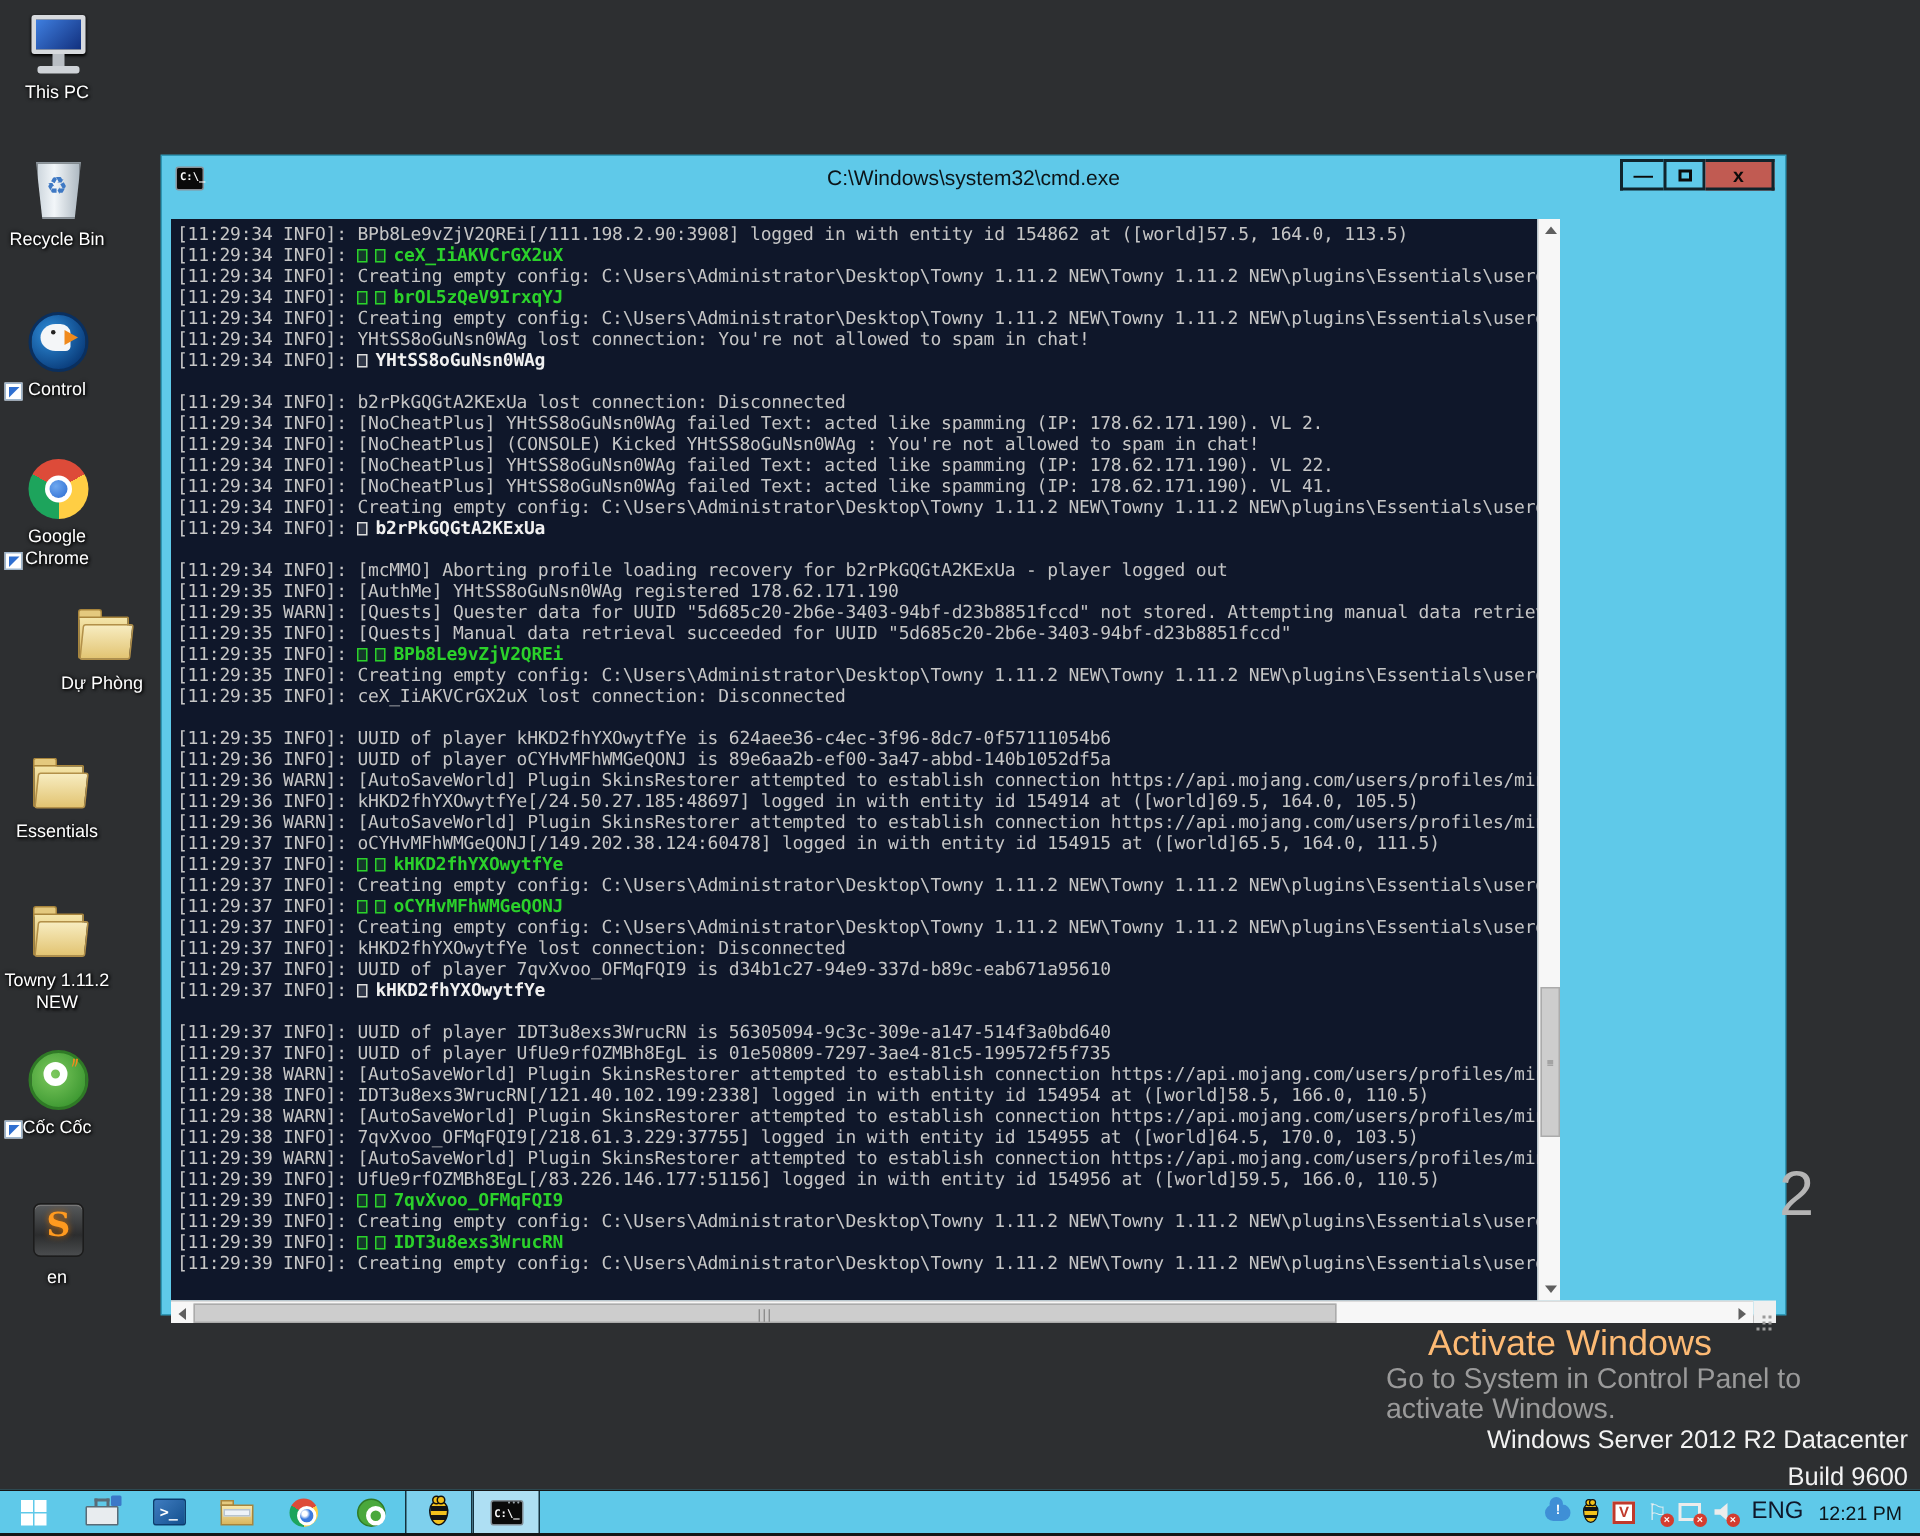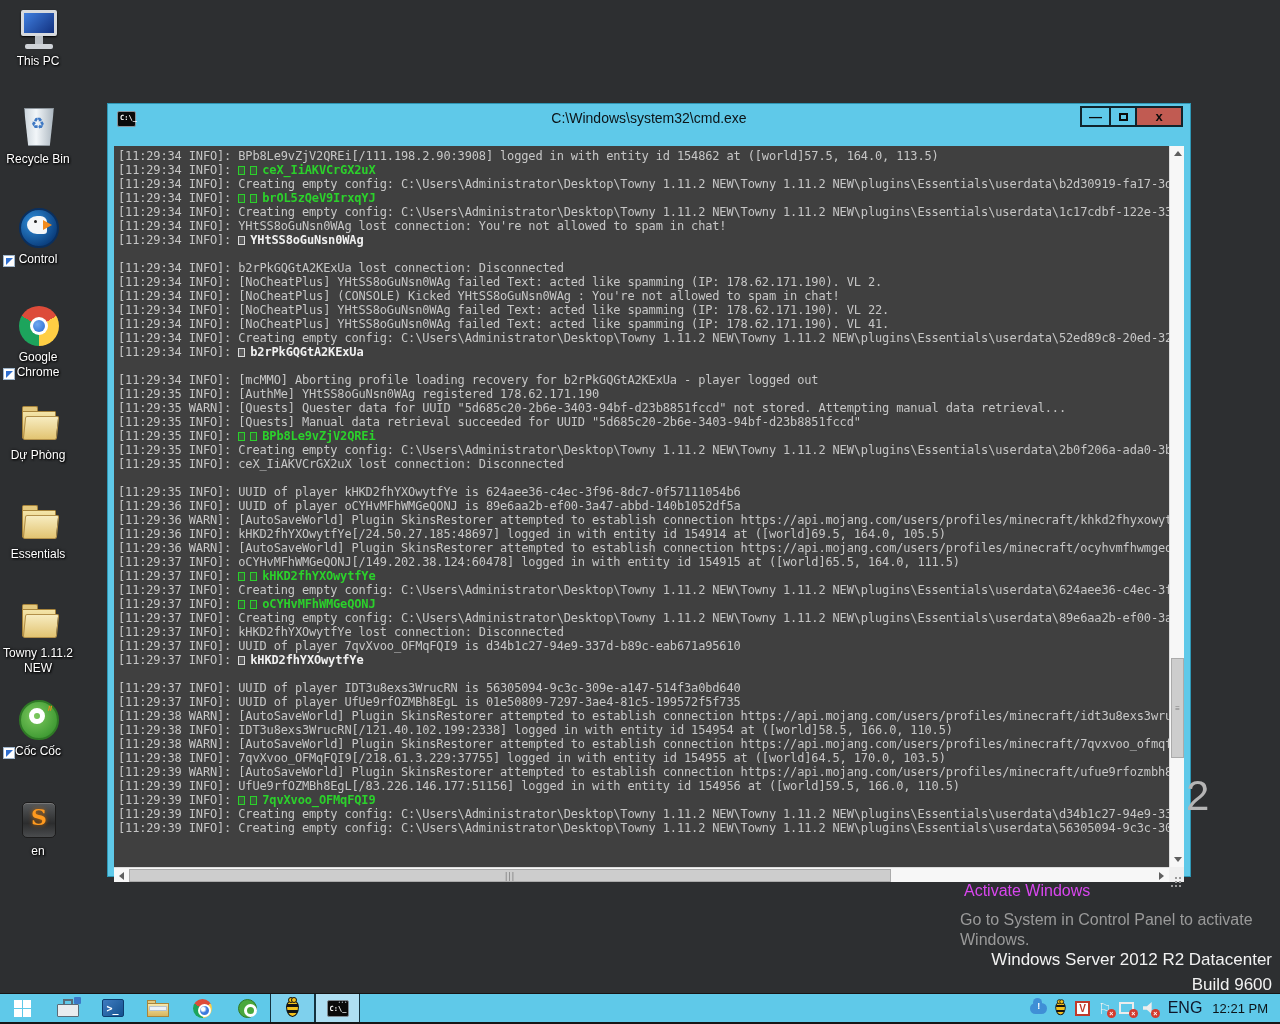--- a/index.html
+++ b/index.html
@@ -55,22 +55,22 @@
                  background:linear-gradient(180deg,#575a5c,#2c2d2e 60%,#4a4c4e); border:1px solid #1c1c1c;
                  box-shadow:inset 0 1px 0 #777; }
   .ic-subl .s { position:absolute; left:7px; top:6px; width:34px; text-align:center; color:#ff9a1f;
                 font:bold 22px "DejaVu Serif", serif; text-shadow:0 0 4px #c96a00; }
   
   .sc { position:absolute; left:2px; bottom:0; width:12px; height:12px; background:#fff; border:1px solid #9fb6cc; }
   .sc::after { content:""; position:absolute; left:2px; top:2px; width:0; height:0;
                border-top:7px solid #2f6fd0; border-right:7px solid transparent; }
 
   
-  .wm1 { position:absolute; left:952px; top:882px; font-size:16px; color:#d946ef;margin-left:12px; }
-  .wm2 { position:absolute; left:960px; top:910px; font-size:16px; color:#9a9a9a; width:300px; line-height:20px; }
+  .wm1 { position:absolute; left:952px; top:882px; font-size:24px; color:#fdba74; }
+  .wm2 { position:absolute; left:924px; top:910px; font-size:19px; color:#9a9a9a; width:300px; line-height:20px; }
   .wmR { position:absolute; right:8px; top:950px; font-size:17px; color:#f2f2f2; text-align:left; }
   .wmB { position:absolute; right:8px; top:975px; font-size:17px; color:#f2f2f2; text-align:right; }
   .ov2 { position:absolute; left:1186px; top:772px; font-size:42px; color:#b5b5b5; }
 
   
   #win { position:absolute; left:108px; top:104px; width:1082px; height:772px; background:#5fc9e9;
          box-shadow:0 0 0 1px #2f97b5; }
   #titlebar { position:relative; height:42px; }
   .cmdicon { position:absolute; left:9px; top:7px; width:19px; height:16px; background:#0a0a0a;
              border:1px solid #8a9299; border-radius:2px; }
@@ -78,21 +78,21 @@
   .title { position:absolute; left:0; right:0; top:6px; text-align:center; font-size:14px; color:#0c1418; }
   .btns { position:absolute; right:7px; top:2px; display:flex; }
   .wbtn { height:21px; border:2px solid #10242c; display:flex; align-items:center; justify-content:center;
           color:#0b0b0b; font-weight:bold; cursor:pointer; }
   .wbtn.min { width:29px; border-right:none; font-size:13px; }
   .wbtn.max { width:28px; }
   .wbtn.max i { display:block; width:9px; height:8px; border:2px solid #0b0b0b; }
   .wbtn.close { width:46px; background:#c15b52; border-left:none; font-size:13px; }
 
   #conrow { display:flex; margin:0 6px; height:721px; }
-  #console { width:1055px; height:721px; background:#404040; overflow:hidden; padding:3px 0 0 4px;
+  #console { width:911px; height:721px; background:#0f172a; overflow:hidden; padding:3px 0 0 4px;
              font:12px "DejaVu Sans Mono", monospace; letter-spacing:-0.15px; color:#c6c6c6; }
   .cline { height:14px; line-height:14px; white-space:pre; }
   .cbox { display:inline-block; width:7px; height:9px; border:1px solid #2bd12b; background:rgba(43,209,43,.18);
           margin-right:5px; vertical-align:-1px; }
   .cbox.w { border-color:#dcdcdc; background:rgba(255,255,255,.14); }
   .cname.g { color:#2bd12b; font-weight:bold; }
   .cname.w { color:#f0f0f0; font-weight:bold; }
 
   
   #vscroll { width:15px; height:721px; background:#f7f7f7; position:relative; border-left:1px solid #dcdcdc; }
@@ -208,21 +208,21 @@
       <div class="dsk" style="top: 304px;">
         <div class="ic ic-chrome">
           <div class="cir"></div>
           <div class="inner"></div>
           <div class="dot"></div>
         </div>
         <span class="sc"></span>
         <div class="lbl">Google
 Chrome</div>
       </div>
-      <div class="dsk" style="top: 402px;">
+      <div class="dsk" style="top: 402px; margin-left: 30px;">
         <div class="ic ic-folder">
           <div class="tab"></div>
           <div class="body"></div>
           <div class="front"></div>
         </div>
         <div class="lbl">Dự Phòng</div>
       </div>
       <div class="dsk" style="top: 501px;">
         <div class="ic ic-folder">
           <div class="tab"></div>
@@ -313,20 +313,21 @@
           <div class="cline"><span>[11:29:37 INFO]: </span><span>UUID of player IDT3u8exs3WrucRN is 56305094-9c3c-309e-a147-514f3a0bd640</span></div>
           <div class="cline"><span>[11:29:37 INFO]: </span><span>UUID of player UfUe9rfOZMBh8EgL is 01e50809-7297-3ae4-81c5-199572f5f735</span></div>
           <div class="cline"><span>[11:29:38 WARN]: </span><span>[AutoSaveWorld] Plugin SkinsRestorer attempted to establish connection https://api.mojang.com/users/profiles/minecraft/idt3u8exs3wruc</span></div>
           <div class="cline"><span>[11:29:38 INFO]: </span><span>IDT3u8exs3WrucRN[/121.40.102.199:2338] logged in with entity id 154954 at ([world]58.5, 166.0, 110.5)</span></div>
           <div class="cline"><span>[11:29:38 WARN]: </span><span>[AutoSaveWorld] Plugin SkinsRestorer attempted to establish connection https://api.mojang.com/users/profiles/minecraft/7qvxvoo_ofmqfq</span></div>
           <div class="cline"><span>[11:29:38 INFO]: </span><span>7qvXvoo_OFMqFQI9[/218.61.3.229:37755] logged in with entity id 154955 at ([world]64.5, 170.0, 103.5)</span></div>
           <div class="cline"><span>[11:29:39 WARN]: </span><span>[AutoSaveWorld] Plugin SkinsRestorer attempted to establish connection https://api.mojang.com/users/profiles/minecraft/ufue9rfozmbh8e</span></div>
           <div class="cline"><span>[11:29:39 INFO]: </span><span>UfUe9rfOZMBh8EgL[/83.226.146.177:51156] logged in with entity id 154956 at ([world]59.5, 166.0, 110.5)</span></div>
           <div class="cline"><span>[11:29:39 INFO]: </span><span class="cbox g"></span><span class="cbox g"></span><span class="cname g">7qvXvoo_OFMqFQI9</span></div>
           <div class="cline"><span>[11:29:39 INFO]: </span><span>Creating empty config: C:\Users\Administrator\Desktop\Towny 1.11.2 NEW\Towny 1.11.2 NEW\plugins\Essentials\userdata\d34b1c27-94e9-337</span></div>
+          <div class="cline"><span>[11:29:39 INFO]: </span><span class="cbox g"></span><span class="cbox g"></span><span class="cname g">IDT3u8exs3WrucRN</span></div>
           <div class="cline"><span>[11:29:39 INFO]: </span><span>Creating empty config: C:\Users\Administrator\Desktop\Towny 1.11.2 NEW\Towny 1.11.2 NEW\plugins\Essentials\userdata\56305094-9c3c-309</span></div>
         </div>
       <div id="vscroll">
         <div class="varrow" style="top:0">
             <i class="tri-up"></i>
           </div>
         <div id="vthumb">≡</div>
         <div class="varrow" style="bottom:0">
             <i class="tri-dn"></i>
           </div>

